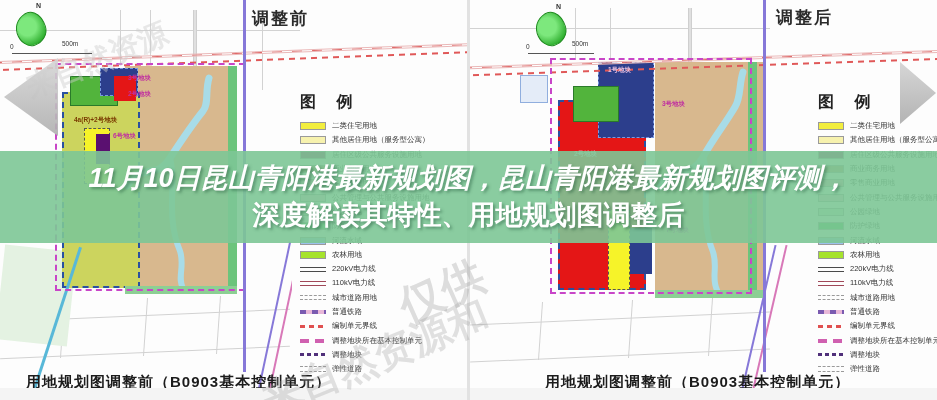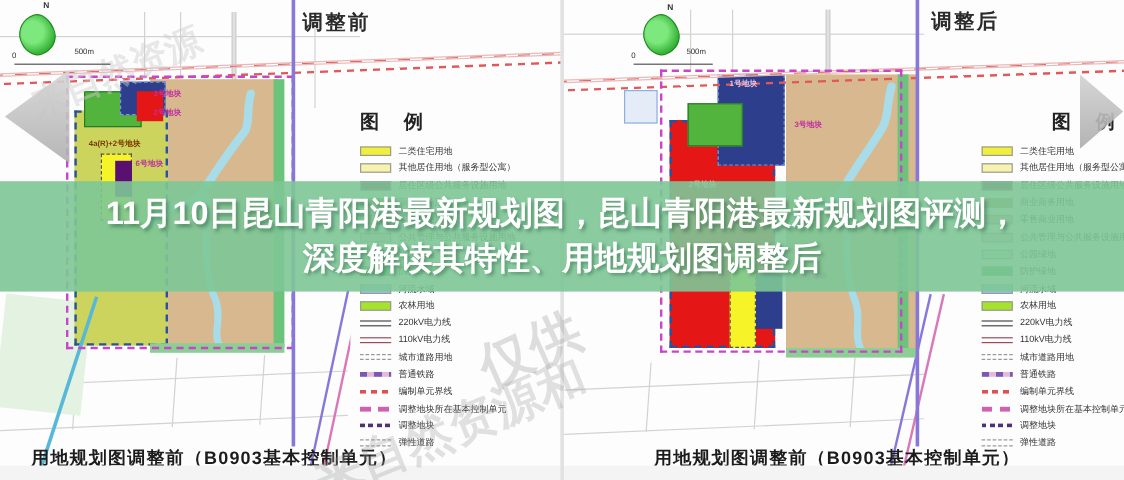--- a/index.html
+++ b/index.html
@@ -1,20 +1,20 @@
 <!DOCTYPE html>
 <html><head>
 <meta charset="utf-8">
 <style>
   html,body{margin:0;padding:0;background:#ffffff;}
   *{box-sizing:border-box;font-family:"Liberation Sans",sans-serif;}
   .stage{position:relative;width:937px;height:400px;overflow:hidden;background:#f4f4f4;}
   .panel{position:absolute;top:0;width:467px;height:388px;background:#fdfdfd;overflow:hidden;}
   .panel.left{left:0;}
-  .panel.right{left:470px;text-align:right;}
+  .panel.right{left:470px;}
   .divider{position:absolute;left:467px;top:0;width:3px;height:400px;background:#e2e2e2;z-index:2;}
 
   .corner-label{position:absolute;font-size:17px;font-weight:bold;color:#2b2b2b;letter-spacing:2px;z-index:6;}
   .caption{position:absolute;top:373px;font-size:15px;font-weight:bold;color:#1c1c1c;letter-spacing:1px;z-index:6;white-space:nowrap;}
 
   
   .hline{position:absolute;height:1px;background:#d2d2d2;}
   .vline{position:absolute;width:1px;background:#d2d2d2;}
 
   
@@ -51,21 +51,21 @@
   .sw-rail{height:4px;background:repeating-linear-gradient(90deg,#7a5ab0 0 6px,#e8b8d8 6px 12px);}
   .sw-dashred{height:3px;background:repeating-linear-gradient(90deg,#e05050 0 5px,transparent 5px 9px);}
   .sw-dashmag{height:4px;background:repeating-linear-gradient(90deg,#d060b0 0 9px,transparent 9px 15px);}
   .sw-dashpurple{height:3px;background:repeating-linear-gradient(90deg,#50307a 0 4px,transparent 4px 7px);}
   .sw-dashdouble{height:6px;border-top:1px dashed #9a9a9a;border-bottom:1px dashed #9a9a9a;}
 
   
   .banner{position:absolute;left:0;top:151px;width:937px;height:92px;z-index:20;
     background:rgba(125,198,150,0.9);color:#ffffff;text-align:center;}
   .banner .l1{margin-top:9px;font-size:27px;font-weight:800;letter-spacing:0px;line-height:37px;
-    text-shadow:2px 2px 3px rgba(35,90,60,.5);white-space:nowrap;}
+    text-shadow:2px 2px 3px rgba(35,90,60,.5);white-space:nowrap;font-style:italic;}
   .banner .l2{font-size:27px;font-weight:800;line-height:37px;text-shadow:2px 2px 3px rgba(35,90,60,.5);white-space:nowrap;}
 
   
   .arrow{position:absolute;z-index:30;cursor:pointer;}
 
   
   .wm{position:absolute;z-index:25;font-weight:bold;white-space:nowrap;pointer-events:none;}
   .wm1{left:22px;top:40px;font-size:30px;color:rgba(205,205,205,.45);transform:rotate(-22deg);z-index:5;}
   .wm2{left:398px;top:262px;font-size:44px;color:rgba(160,160,160,.35);transform:rotate(-24deg);}
   .wm3{left:255px;top:330px;font-size:40px;color:rgba(160,160,160,.30);transform:rotate(-22deg);}

